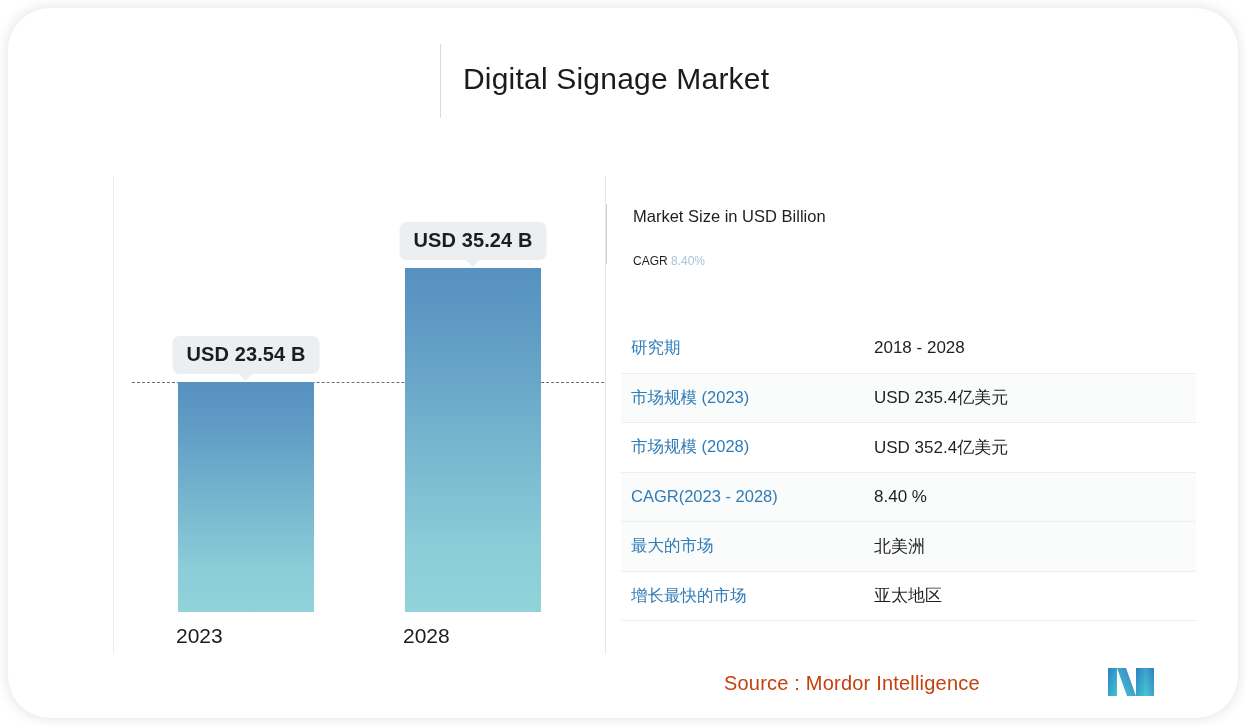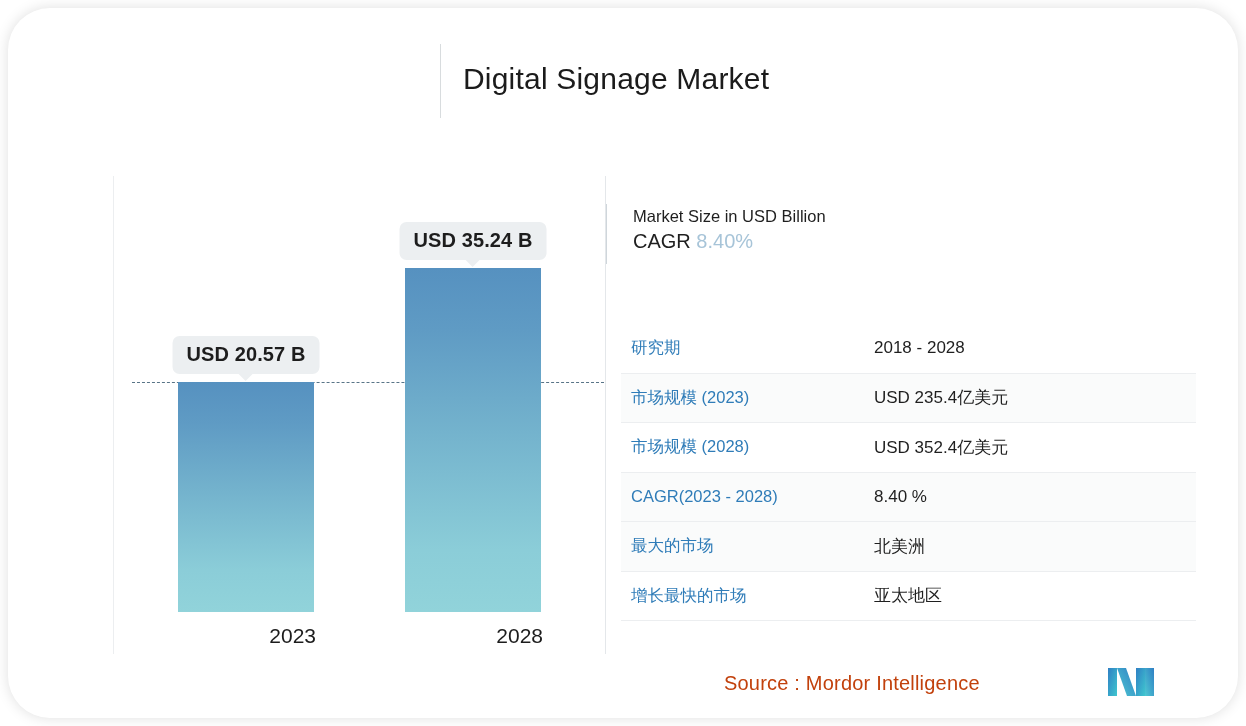--- a/index.html
+++ b/index.html
@@ -117,21 +117,21 @@
     border-top: 8px solid #eceff1;
   }
   .bar-tooltip.t0 { bottom: 250px; }
   .bar-tooltip.t1 { bottom: 366px; }
 
   .bar-axis-label {
     position: absolute;
     bottom: 6px;
     left: 0;
     width: 100%;
-    text-align: right;
+    text-align: left;
     font-size: 21px;
     color: #1c1c1c;
   }
 
   
   .info-panel {
     position: absolute;
     left: 597px;
     top: 168px;
     width: 605px;
@@ -148,24 +148,25 @@
     height: 60px;
   }
   .info-header .line1 {
     font-size: 16.5px;
     color: #1f1f1f;
     line-height: 25px;
     white-space: nowrap;
     text-align: right;
   }
   .info-header .line2 {
-    font-size: 20px;
+    font-size: 12px;
     color: #1f1f1f;
     line-height: 25px;
     white-space: nowrap;
+    margin-top: 20px;
   }
   .cagr-value { color: #a7c4d8; }
 
   .spec-table {
     position: absolute;
     left: 15px;
     top: 148px;
     width: 575px;
   }
   .spec-row {
@@ -223,21 +224,21 @@
     <div class="page-title">Digital Signage Market</div>
   </div>
 
   <div class="chart-panel">
 
     <div class="dashed-line" style="top: 206px;"></div>
 
     <div class="bars">
 
       <div class="bar-group g0">
-        <div class="bar-tooltip t0" style="bottom: 238px;">USD 20.57 B</div>
+        <div class="bar-tooltip t0" style="bottom: 238px;">USD 23.54 B</div>
         <div class="bar b0" style="height: 230px;"></div>
       </div>
 
       <div class="bar-group g1">
         <div class="bar-tooltip t1" style="bottom: 352px;">USD 35.24 B</div>
         <div class="bar b1" style="height: 344px;"></div>
       </div>
 
       <div class="bar-group g0" style="bottom:0;height:42px;">
         <div class="bar-axis-label">2023</div>

